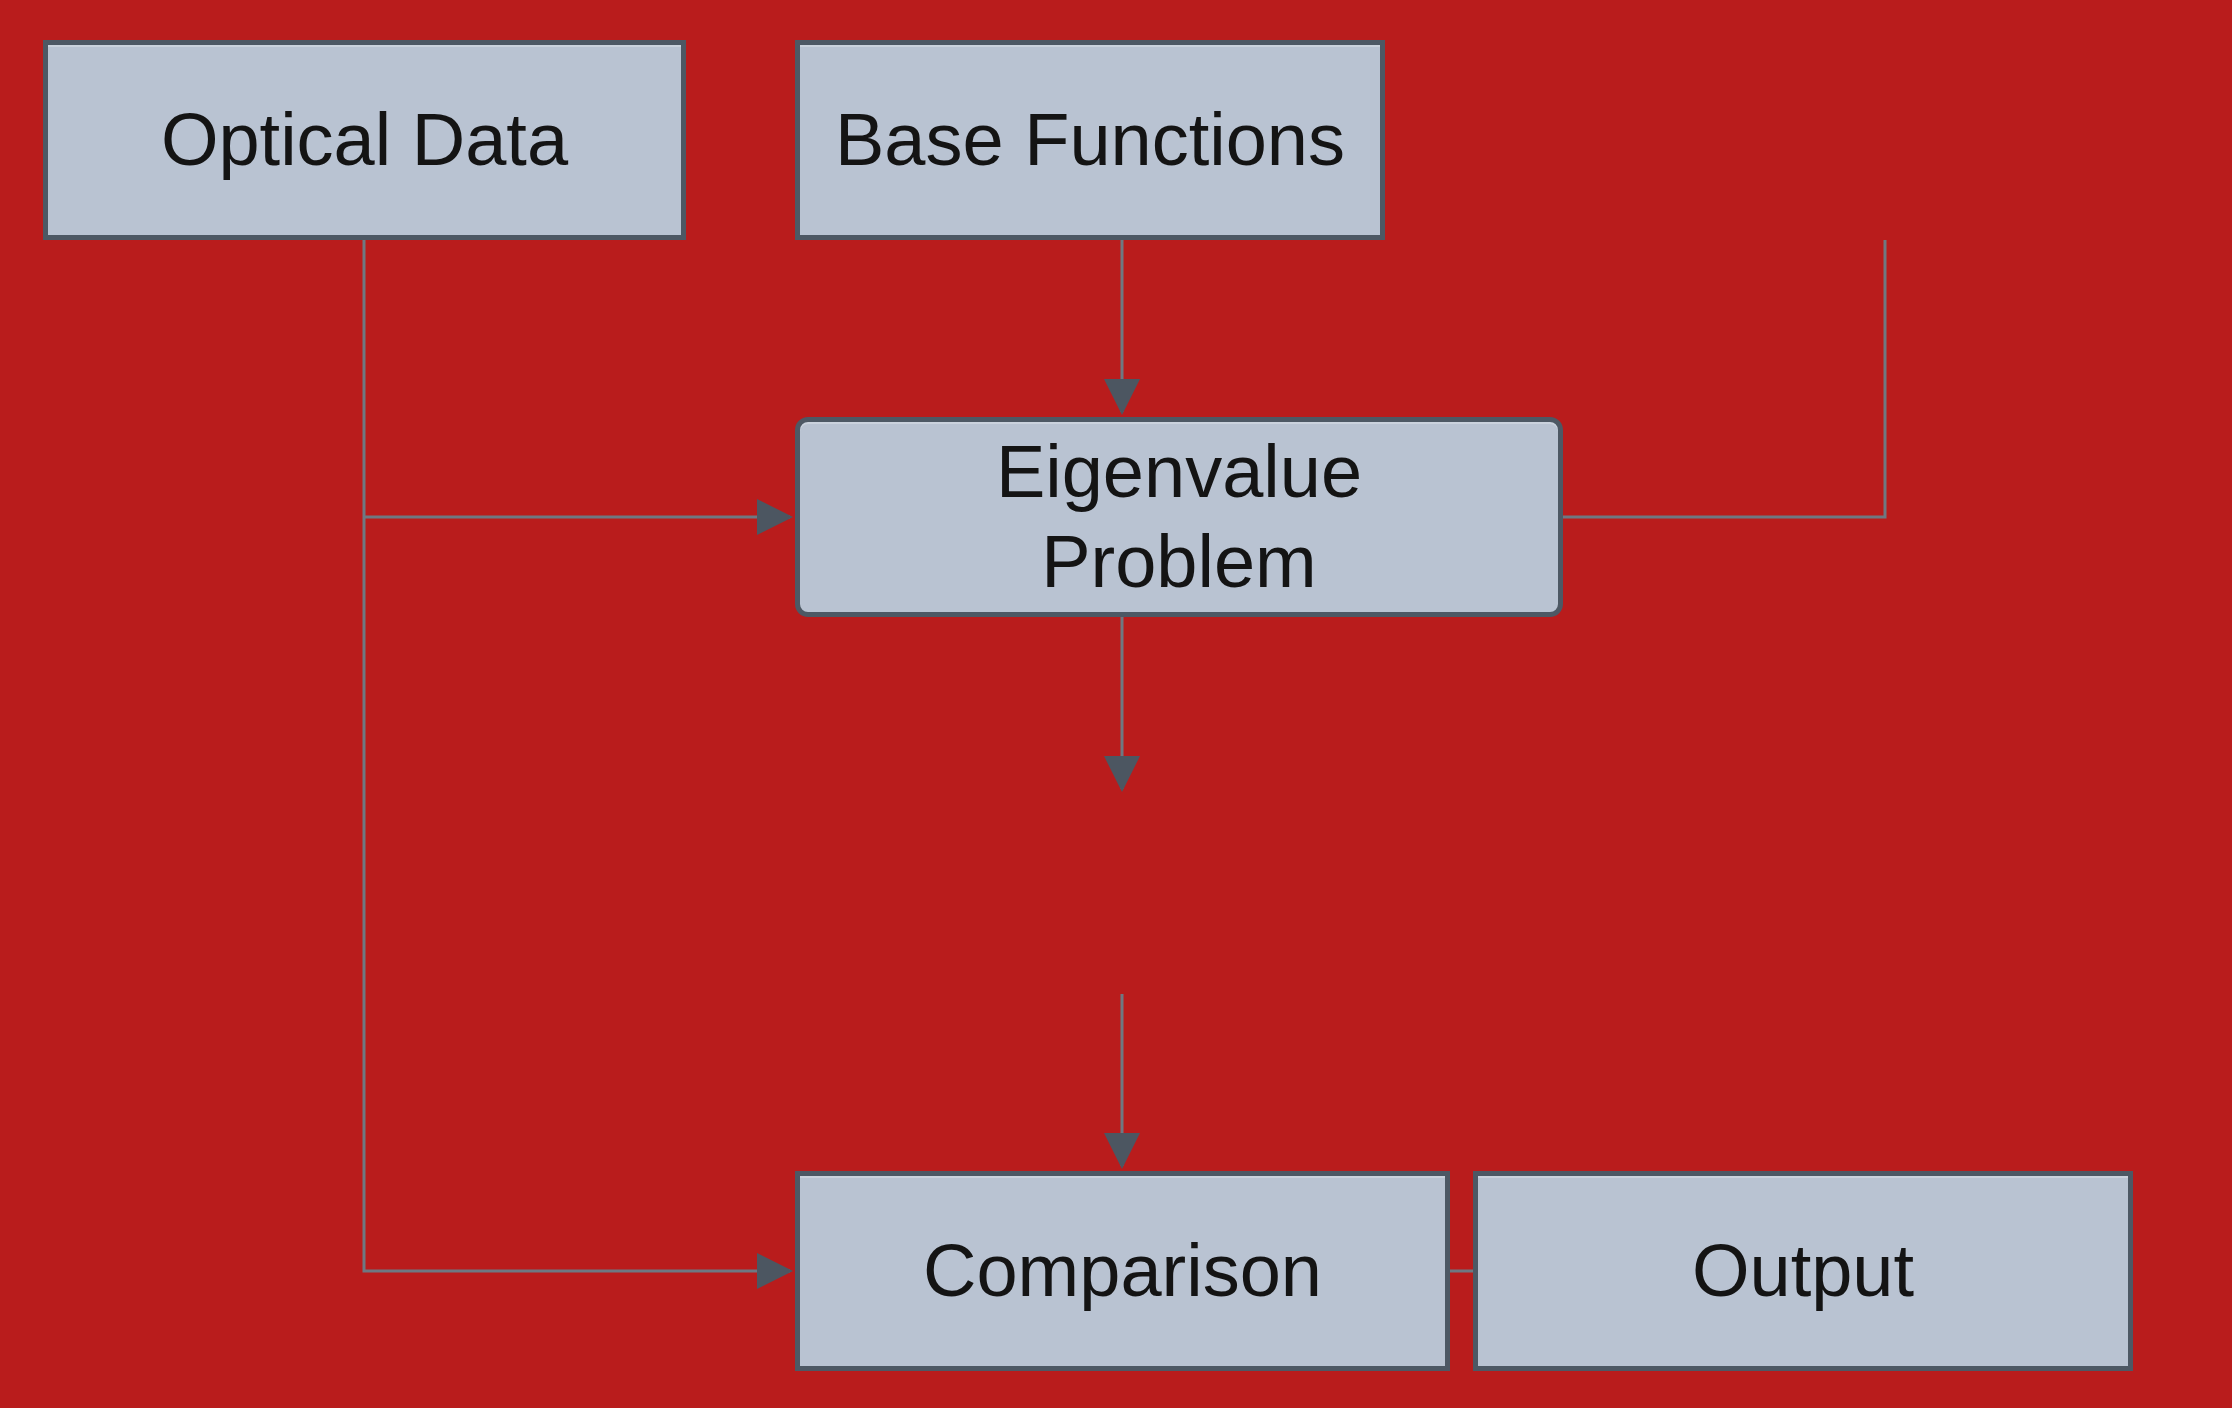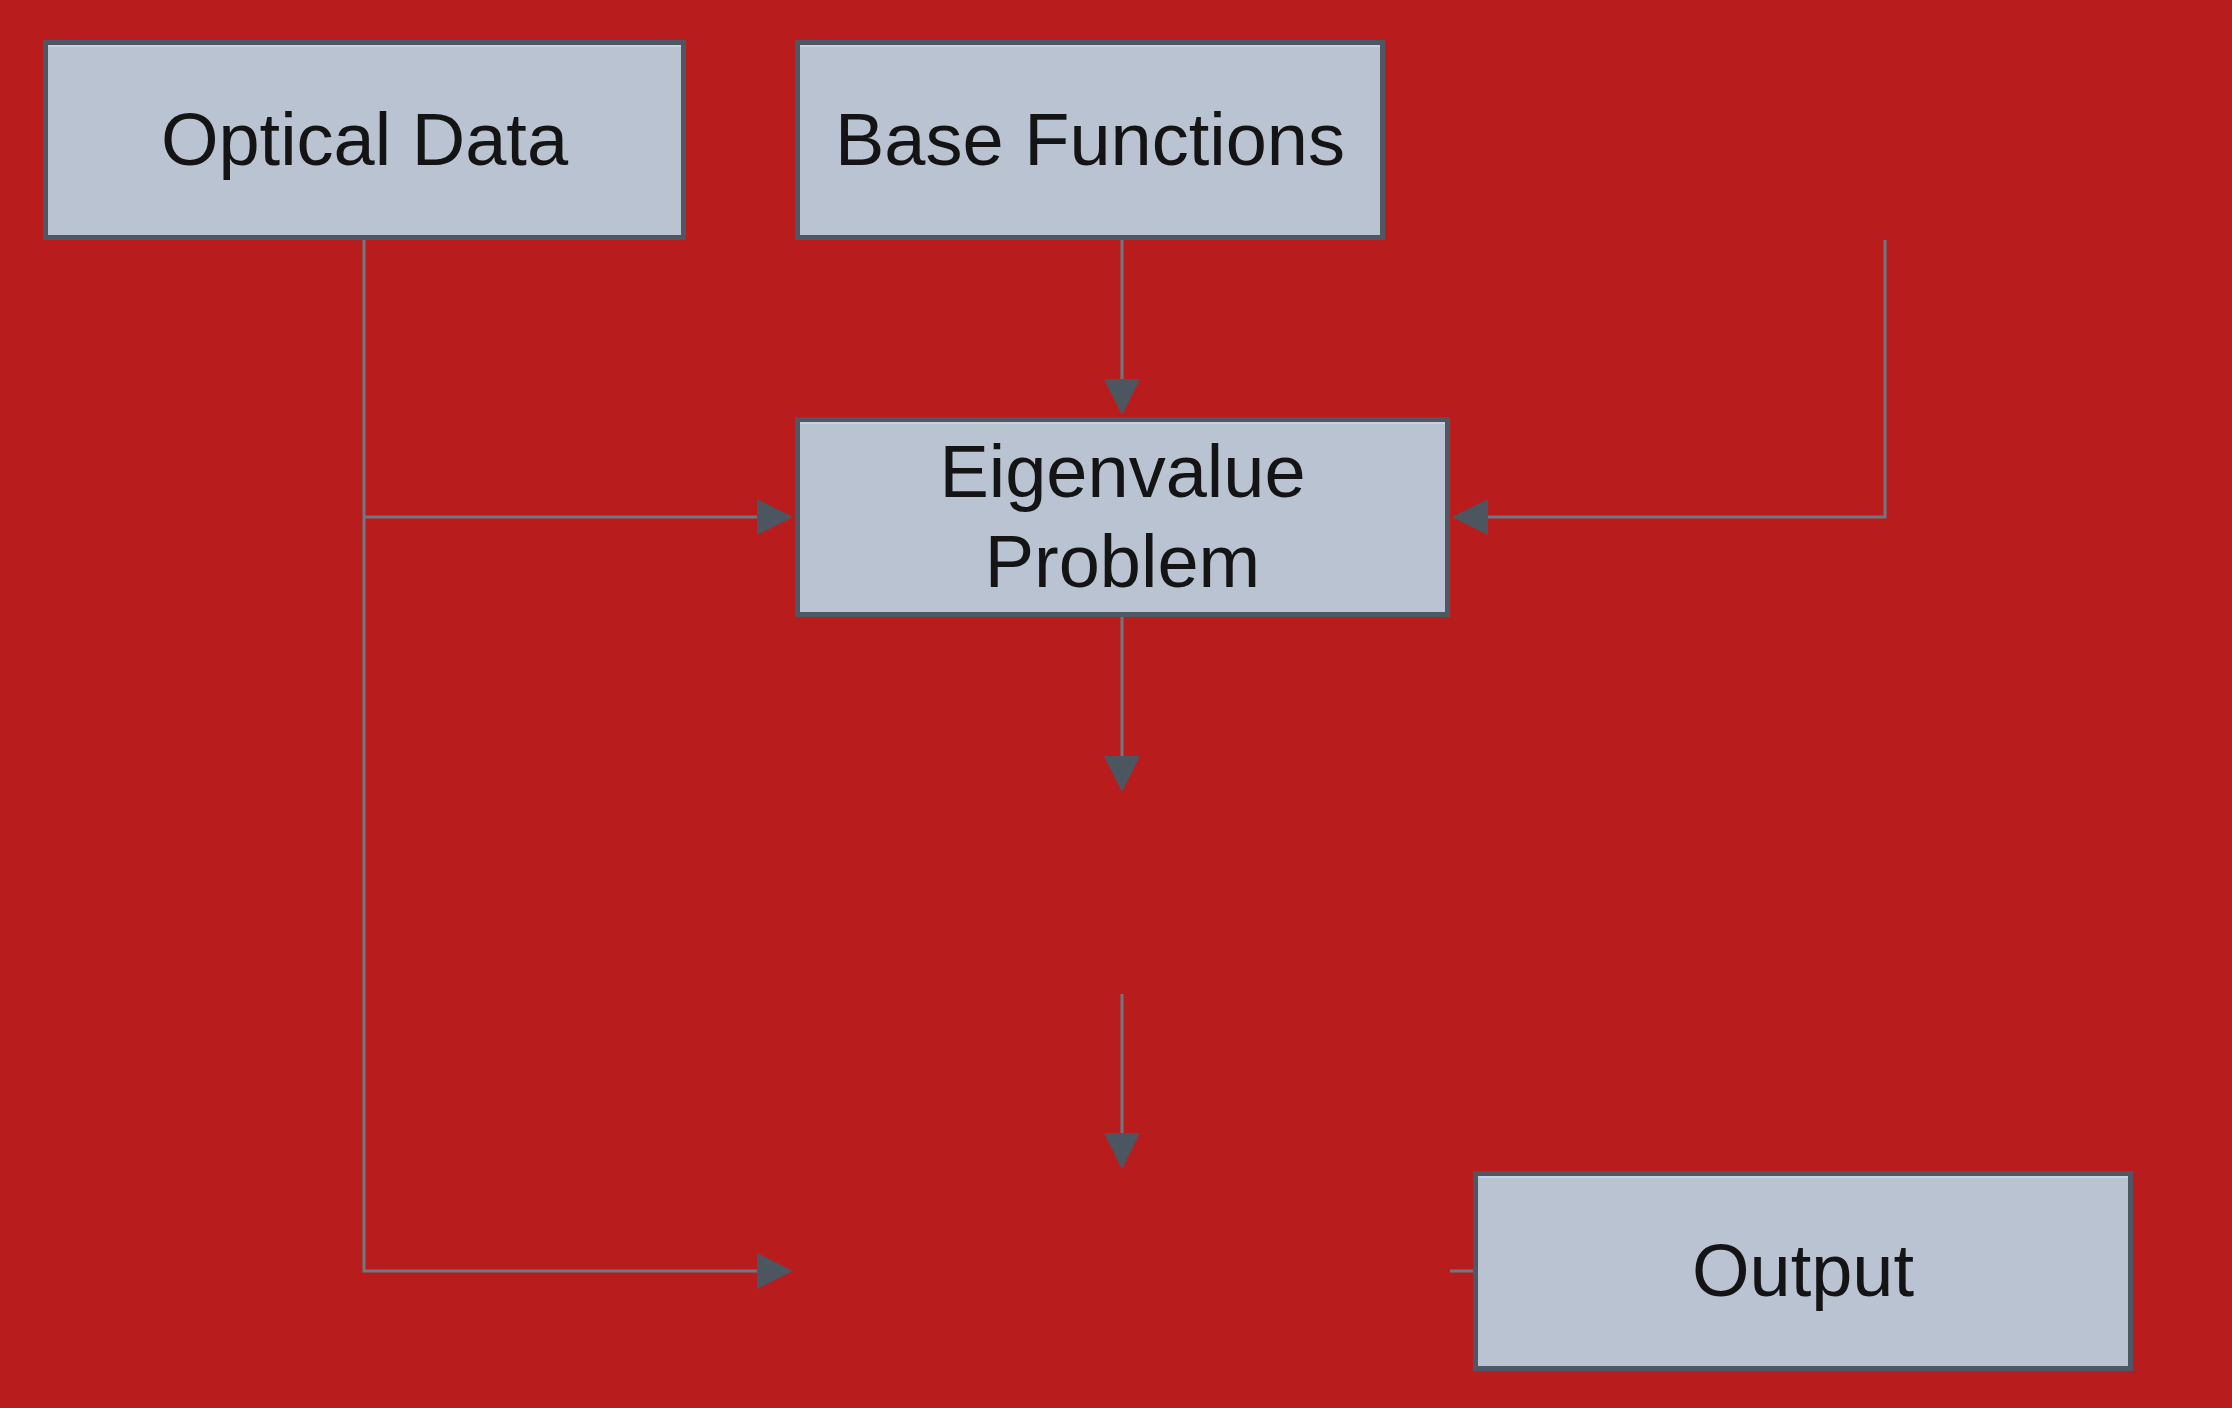--- a/index.html
+++ b/index.html
@@ -36,21 +36,21 @@
     font-size: 74px;
     line-height: 1.22;
     white-space: pre-line;
     box-shadow: inset 0 2px 0 rgba(255,255,255,0.25);
   }
   
   .n-optical      { left: 43px;   top: 40px;   width: 643px; height: 200px; }
   .n-base         { left: 795px;  top: 40px;   width: 590px; height: 200px; }
   .n-kernel       { left: 1555px; top: 40px;   width: 660px; height: 200px; }
   
-  .n-eigen        { left: 795px;  top: 417px;  width: 655px; height: 200px; }
+  .n-eigen        { left: 795px;  top: 417px;  width: 768px; height: 200px; border-radius: 13px; }
   
   .n-regular      { left: 795px;  top: 794px;  width: 655px; height: 200px; }
   
   .n-comparison   { left: 795px;  top: 1171px; width: 655px; height: 200px; }
   .n-output       { left: 1473px; top: 1171px; width: 660px; height: 200px; }
 
   .connectors line, .connectors polyline {
     stroke: #6e7882;
     stroke-width: 3;
     fill: none;
@@ -91,18 +91,21 @@
     <span>Base Functions</span>
   </div>
 
 
   <div class="node n-eigen">
     <span>Eigenvalue
 Problem</span>
   </div>
 
 
+  <div class="node n-comparison">
+    <span>Comparison</span>
+  </div>
 
   <div class="node n-output">
     <span>Output</span>
   </div>
 
 </div>
 
 </body></html>

